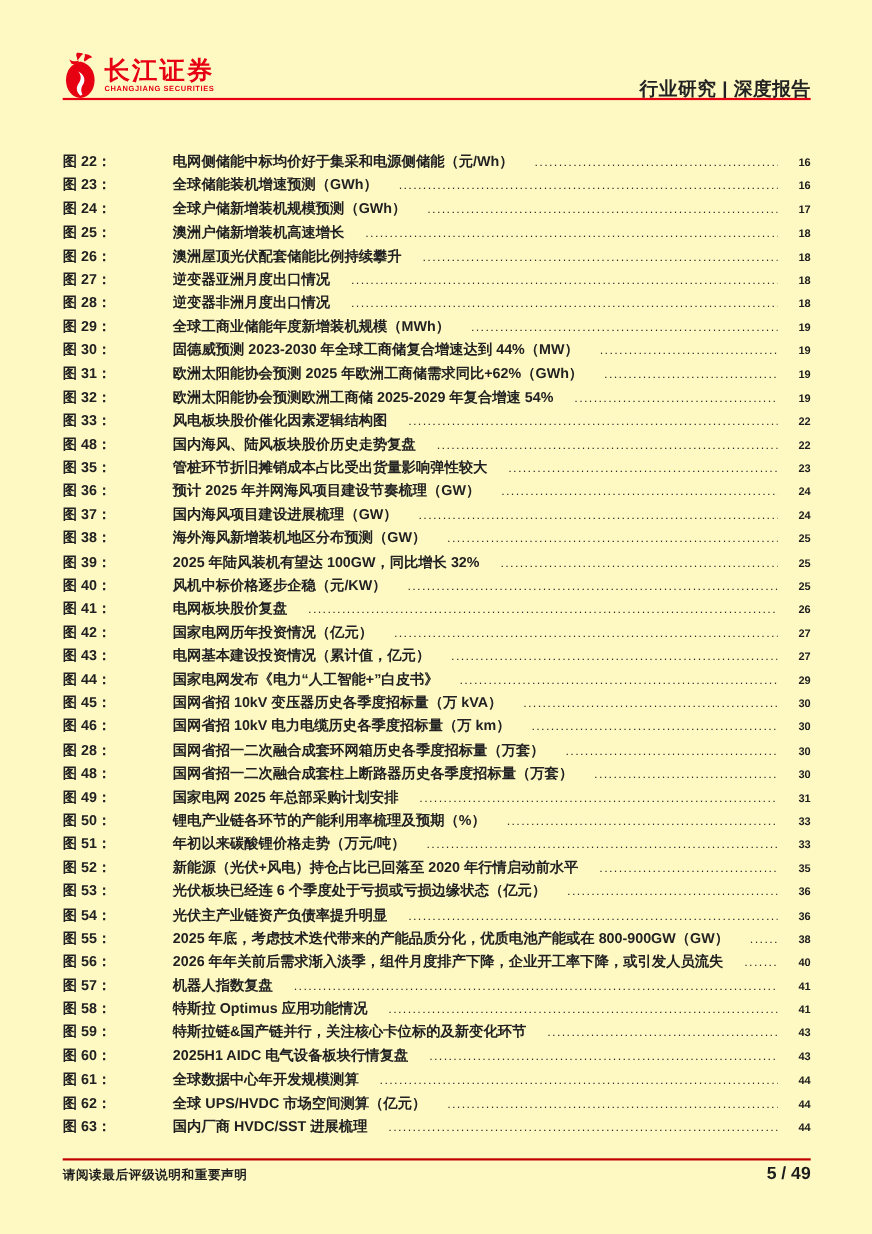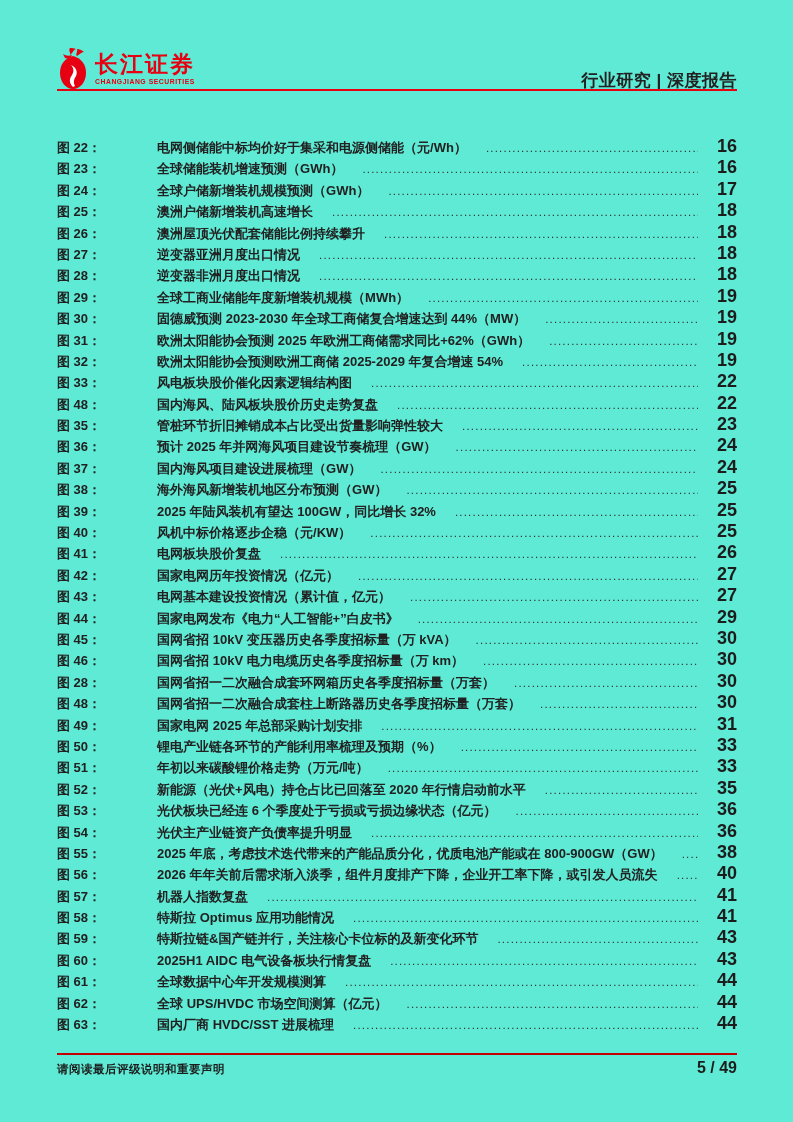--- a/index.html
+++ b/index.html
@@ -2,21 +2,21 @@
 <html><head>
 <meta charset="utf-8">
 <style>
   * { margin: 0; padding: 0; box-sizing: border-box; }
   html, body {
     width: 793px; height: 1122px;
     background: #ffffff;
     font-family: "Liberation Sans", "DejaVu Sans", sans-serif;
     overflow: hidden;
   }
-  .page { position: relative; width: 793px; height: 1122px; background: #5eead4; }
+  .page { position: relative; width: 793px; height: 1122px; background: #fef9c3; }
 
   
   .logo { position: absolute; left: 57px; top: 46px; display: flex; align-items: flex-start; }
   .logo-mark { width: 32px; height: 44px; margin-right: 6px; }
   .logo-text { display: flex; flex-direction: column; margin-top: 6px; }
   .logo-cn {
     color: #e60012; font-size: 23px; font-weight: bold;
     letter-spacing: 2px; line-height: 24px;
   }
   .logo-en {
@@ -49,21 +49,21 @@
   .toc-leader {
     flex: 1 1 auto; min-width: 8px;
     overflow: hidden; white-space: nowrap;
     font-size: 11.5px; font-weight: 400; color: #2d2d2d;
     letter-spacing: 1.2px; margin: 0 1px;
   }
   .toc-leader::after {
     content: "............................................................................................................................................................................................................";
   }
   .toc-page {
-    white-space: nowrap; font-size: 18px; font-weight: 700; color: #1c1c1c;
+    white-space: nowrap; font-size: 10px; font-weight: 700; color: #1c1c1c;
   }
 
   
   .footer-rule {
     position: absolute; left: 57px; right: 56px; top: 1053px;
     height: 1.6px; background: #c00000;
   }
   .footer-bar {
     position: absolute; left: 57px; right: 56px; top: 1059px;
     display: flex; justify-content: space-between; align-items: baseline;

